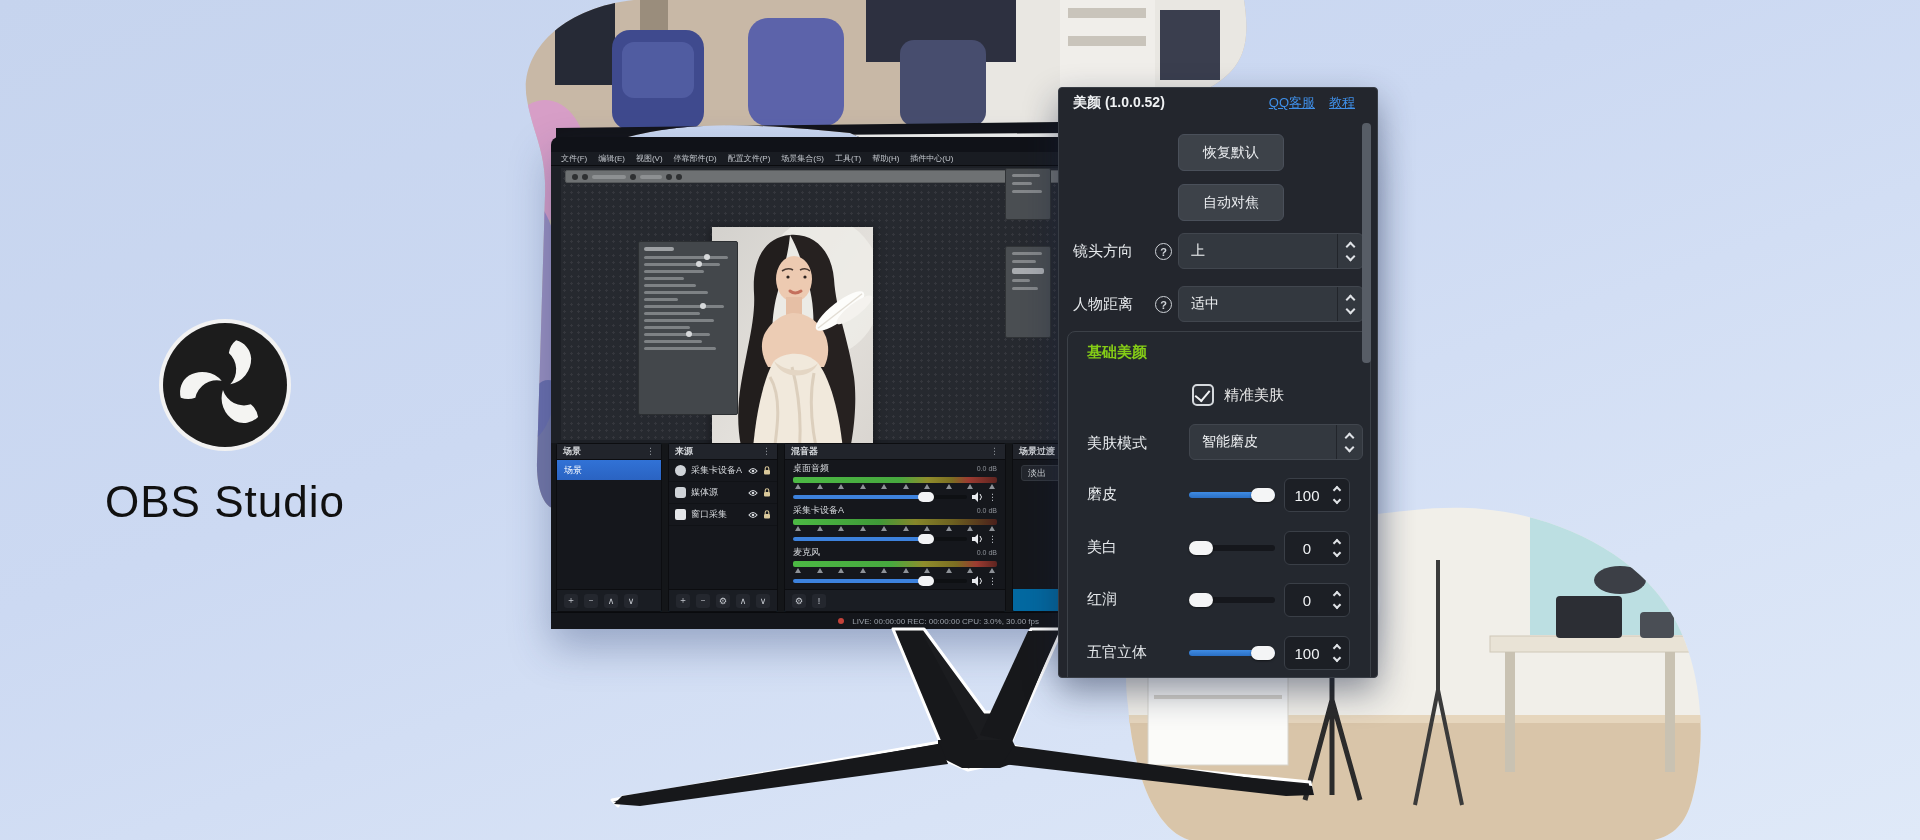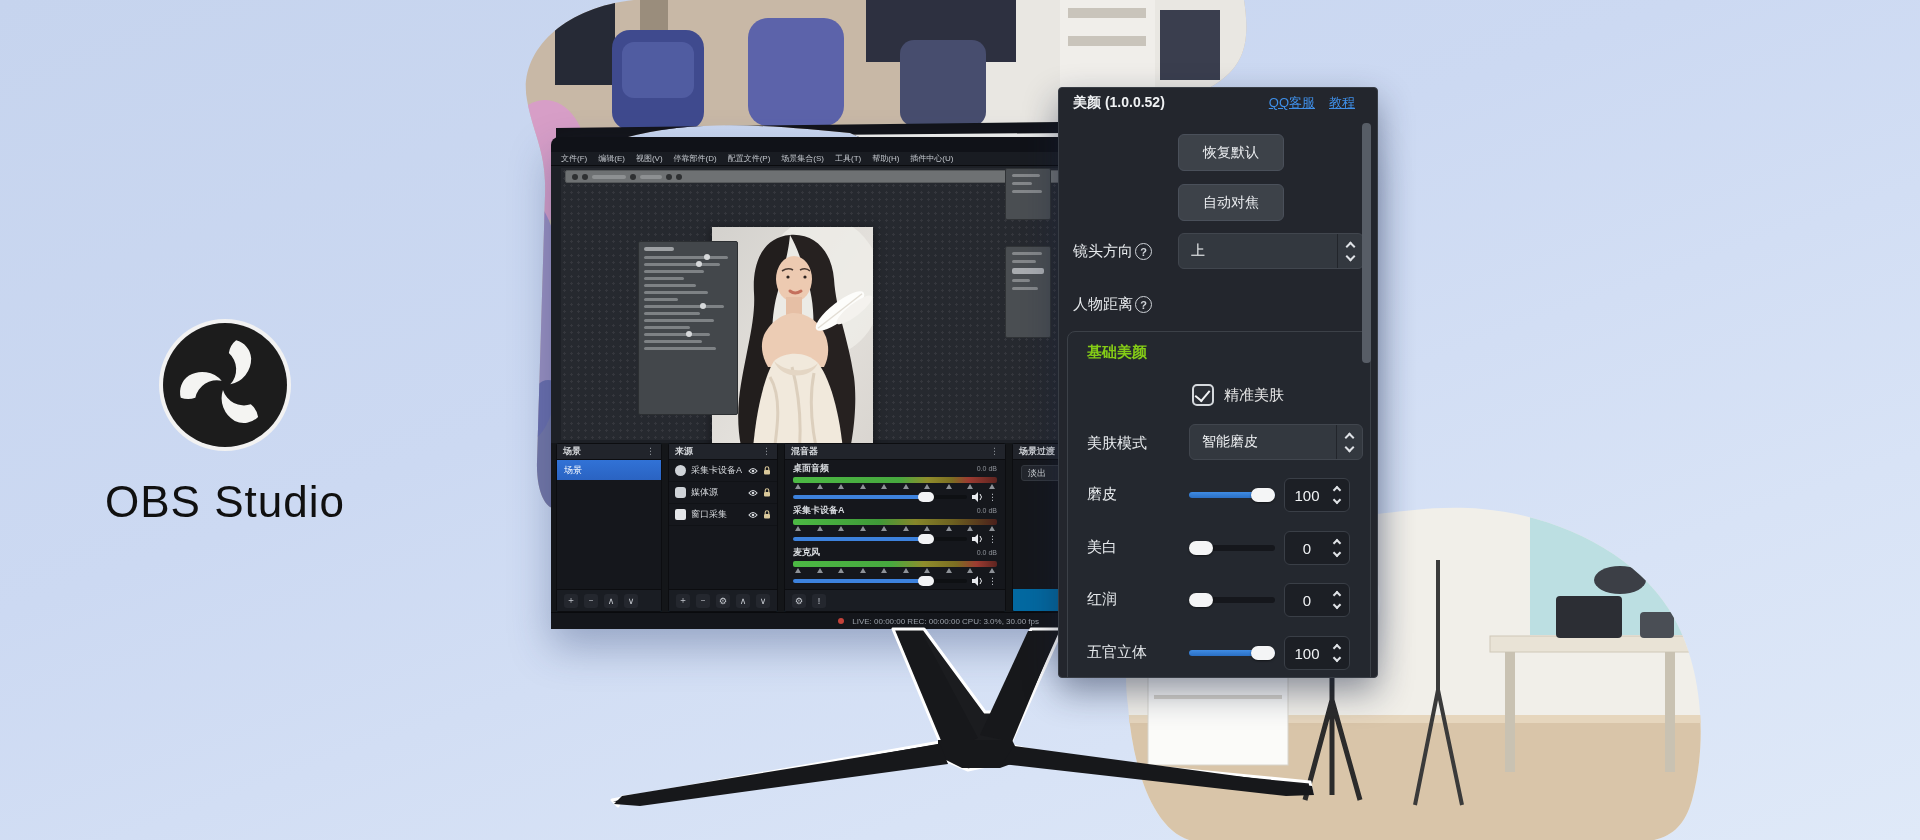--- a/index.html
+++ b/index.html
@@ -63,21 +63,21 @@
   .scene-row{height:20px;background:linear-gradient(#3172d6,#2a63c2);display:flex;align-items:center;padding:0 7px;}
   .scene-row span{font-size:9px;color:#fff;}
   .src-row{height:22px;display:flex;align-items:center;gap:5px;padding:0 6px;border-bottom:1px solid #101216;}
   .src-row .sicon{width:11px;height:11px;border-radius:50%;background:#cfd3d8;display:flex;align-items:center;justify-content:center;flex:0 0 auto;}
   .src-row .sicon.play{border-radius:3px;}
   .src-row .sicon.win{border-radius:2px;background:#e4e6e9;}
   .src-row .nm{flex:1;font-size:9px;color:#d7dade;white-space:nowrap;overflow:hidden;}
   .src-row svg{flex:0 0 auto;}
   .mix-ch{padding:2px 8px 0 8px;}
   .mix-top{display:flex;justify-content:space-between;align-items:baseline;}
-  .mix-top .nm{font-size:9px;color:#d7dade;font-weight:bold;}
+  .mix-top .nm{font-size:9px;color:#d7dade;}
   .mix-top .db{font-size:7px;color:#8f939a;}
   .meter{height:6px;border-radius:2px;margin-top:2px;
          background:linear-gradient(90deg,#4cb944 0%,#47a93f 52%,#8f8d2c 66%,#7c6e22 78%,#9c3b31 86%,#5d2420 100%);}
   .ticks{height:6px;margin-top:1px;display:flex;justify-content:space-between;padding:0 2px;}
   .ticks i{width:0;height:0;border-left:3px solid transparent;border-right:3px solid transparent;border-bottom:5px solid #8e9298;}
   .volrow{display:flex;align-items:center;gap:5px;margin-top:2px;}
   .voltrack{position:relative;flex:1;height:4px;background:#0e1013;border-radius:2px;}
   .volfill{position:absolute;left:0;top:0;height:4px;width:76%;background:#3d82dd;border-radius:2px;}
   .volknob{position:absolute;top:-3px;left:72%;width:16px;height:10px;background:#f2f3f5;border-radius:5px;}
   .spk{color:#e8eaee;}
@@ -95,21 +95,21 @@
   
   .bpanel{left:1058px;top:87px;width:320px;height:591px;background:#23262d;border:1px solid #383d45;
           border-radius:4px;box-shadow:0 14px 34px rgba(20,30,60,.45);overflow:hidden;z-index:40;}
   .bp-head{position:absolute;left:0;top:0;width:100%;height:30px;display:flex;align-items:center;
            justify-content:space-between;padding:0 14px 0 14px;}
   .bp-title{font-size:14px;font-weight:bold;color:#f0f2f4;}
   .bp-links{display:flex;gap:14px;padding-right:8px;}
   .bp-links a{font-size:13px;color:#3f8fe8;text-decoration:underline;cursor:pointer;}
   .bp-btn{position:absolute;left:119px;width:106px;height:37px;background:#3d4249;border:1px solid #4a505a;
           border-radius:6px;color:#eceef1;font-size:14px;display:flex;align-items:center;justify-content:center;}
-  .bp-row-label{position:absolute;left:14px;font-size:15px;color:#e6e9ec;display:flex;align-items:center;gap:2px;}
+  .bp-row-label{position:absolute;left:14px;font-size:15px;color:#e6e9ec;display:flex;align-items:center;gap:22px;}
   .helpq{width:17px;height:17px;border-radius:50%;border:1.5px solid #cfd3d8;color:#cfd3d8;
          font-size:11px;display:inline-flex;align-items:center;justify-content:center;font-weight:bold;}
   .bp-select{position:absolute;height:36px;background:#33383f;border:1px solid #41464e;border-radius:6px;
              display:flex;align-items:center;}
   .bp-select .val{flex:1;font-size:14px;color:#eef0f2;padding:0 12px;white-space:nowrap;overflow:hidden;}
   .bp-select .chevbox{width:26px;align-self:stretch;border-left:1px solid #22252b;
                       display:flex;flex-direction:column;align-items:center;justify-content:center;gap:3px;}
   .chev{width:7px;height:7px;border-right:2px solid #dfe2e6;border-bottom:2px solid #dfe2e6;}
   .chev.up{transform:rotate(-135deg);margin-top:3px;}
   .chev.down{transform:rotate(45deg);margin-bottom:3px;}
@@ -567,20 +567,27 @@
       <span class="chevbox">
           <span class="chev up"></span>
           <span class="chev down"></span>
         </span>
     </div>
 
     <div class="bp-row-label" style="top:207px;">
       <span>人物距离</span>
       <span class="helpq">?</span>
     </div>
+    <div class="bp-select" style="left:119px;top:198px;width:186px;">
+      <span class="val">适中</span>
+      <span class="chevbox">
+          <span class="chev up"></span>
+          <span class="chev down"></span>
+        </span>
+    </div>
 
     <div class="groupbox">
       <span class="gb-title">基础美颜</span>
 
       <div class="ckrow">
         <span class="ckbox"></span>
         <span class="cklabel">精准美肤</span>
       </div>
 
       <span class="srow-label" style="top:102px;">美肤模式</span>

